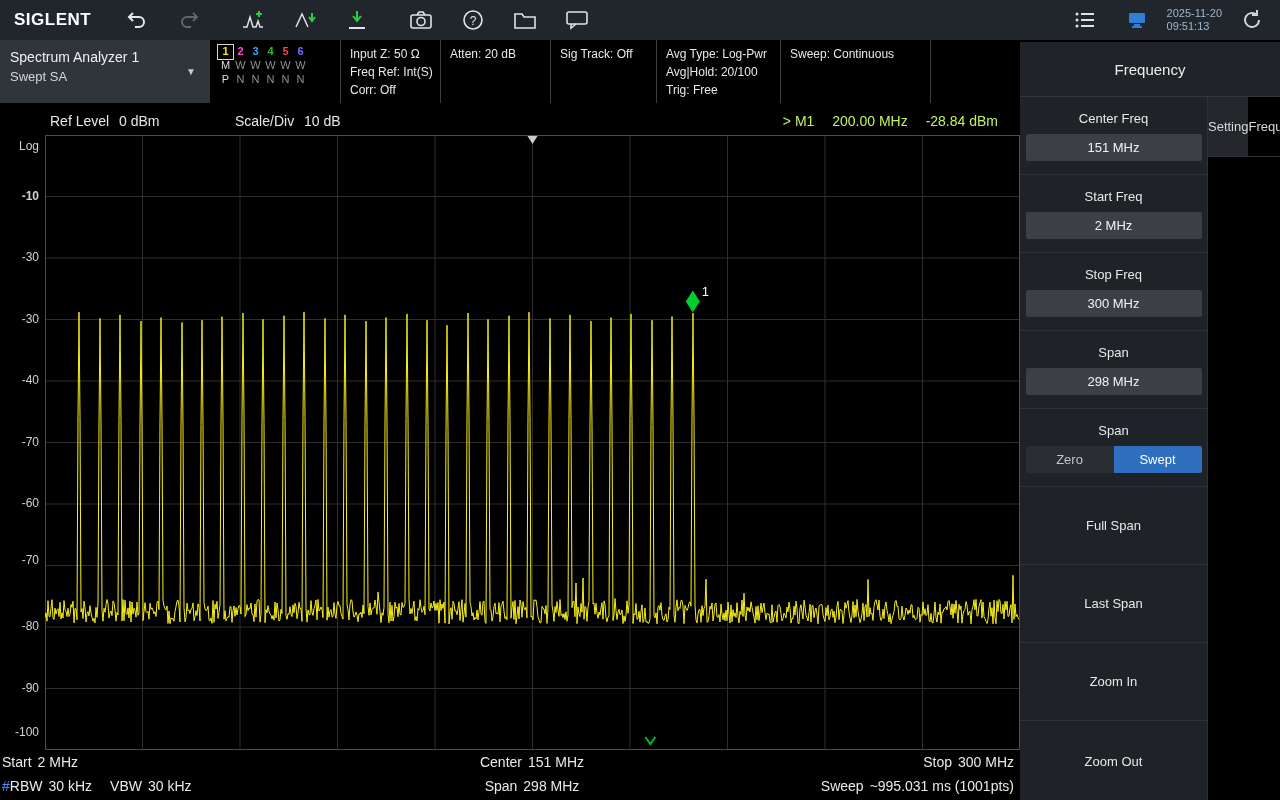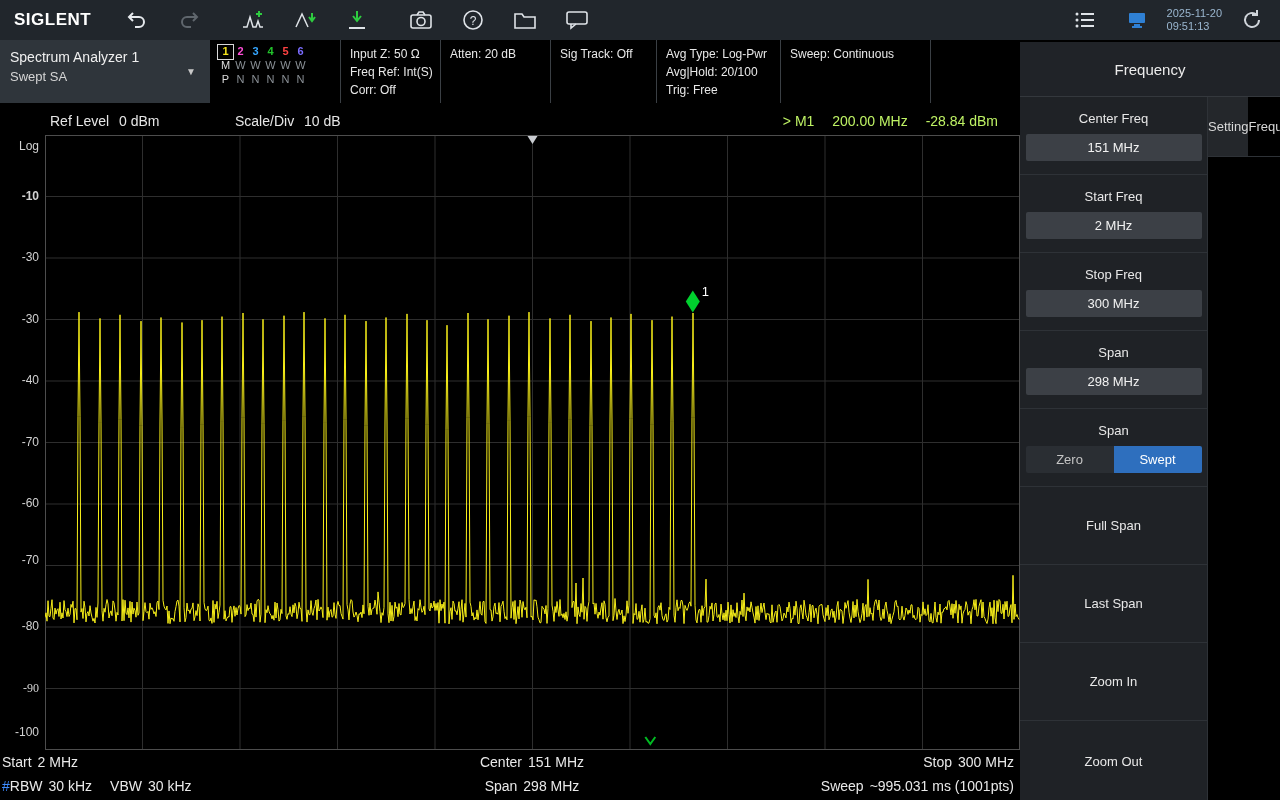--- a/index.html
+++ b/index.html
@@ -232,21 +232,21 @@
   <div id="y-labels">
       <div style="top: 4px;">Log</div>
       <div style="top: 53.5px; font-weight: bold;">-10</div>
       <div style="top: 115px;">-30</div>
       <div style="top: 176.5px;">-30</div>
       <div style="top: 238px;">-40</div>
       <div style="top: 299.5px;">-70</div>
       <div style="top: 361px;">-60</div>
       <div style="top: 418px;">-70</div>
       <div style="top: 484px;">-80</div>
-      <div style="top: 545.5px; font-family: Liberation Serif, serif;">-90</div>
+      <div style="top: 545.5px;">-90</div>
       <div style="top: 590px; text-align: center;">-100</div>
     </div>
   <div class="chart">
     <svg id="trace-svg" width="975" height="615" viewBox="0 0 975 615">
         <line x1="97.5" y1="0" x2="97.5" y2="615" stroke="#2e2e2e"></line>
         <line x1="0" y1="61.5" x2="975" y2="61.5" stroke="#2e2e2e"></line>
         <line x1="195.0" y1="0" x2="195.0" y2="615" stroke="#2e2e2e"></line>
         <line x1="0" y1="123.0" x2="975" y2="123.0" stroke="#2e2e2e"></line>
         <line x1="292.5" y1="0" x2="292.5" y2="615" stroke="#2e2e2e"></line>
         <line x1="0" y1="184.5" x2="975" y2="184.5" stroke="#2e2e2e"></line>

